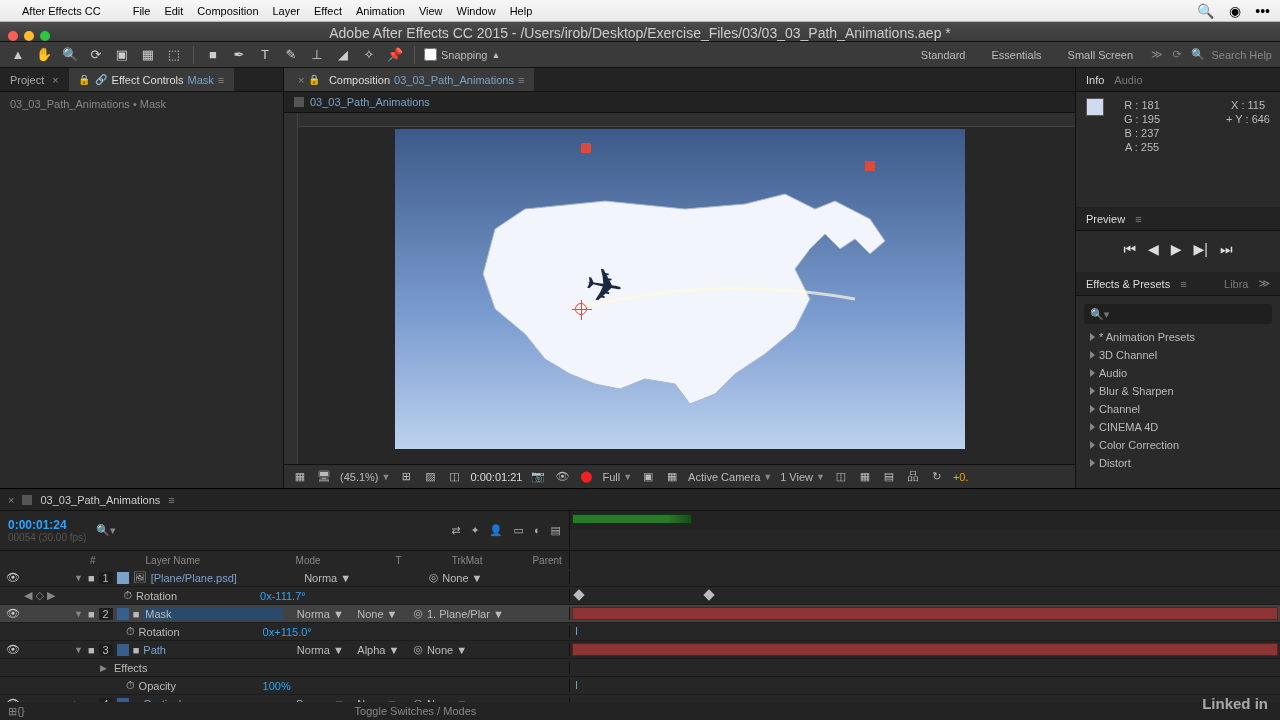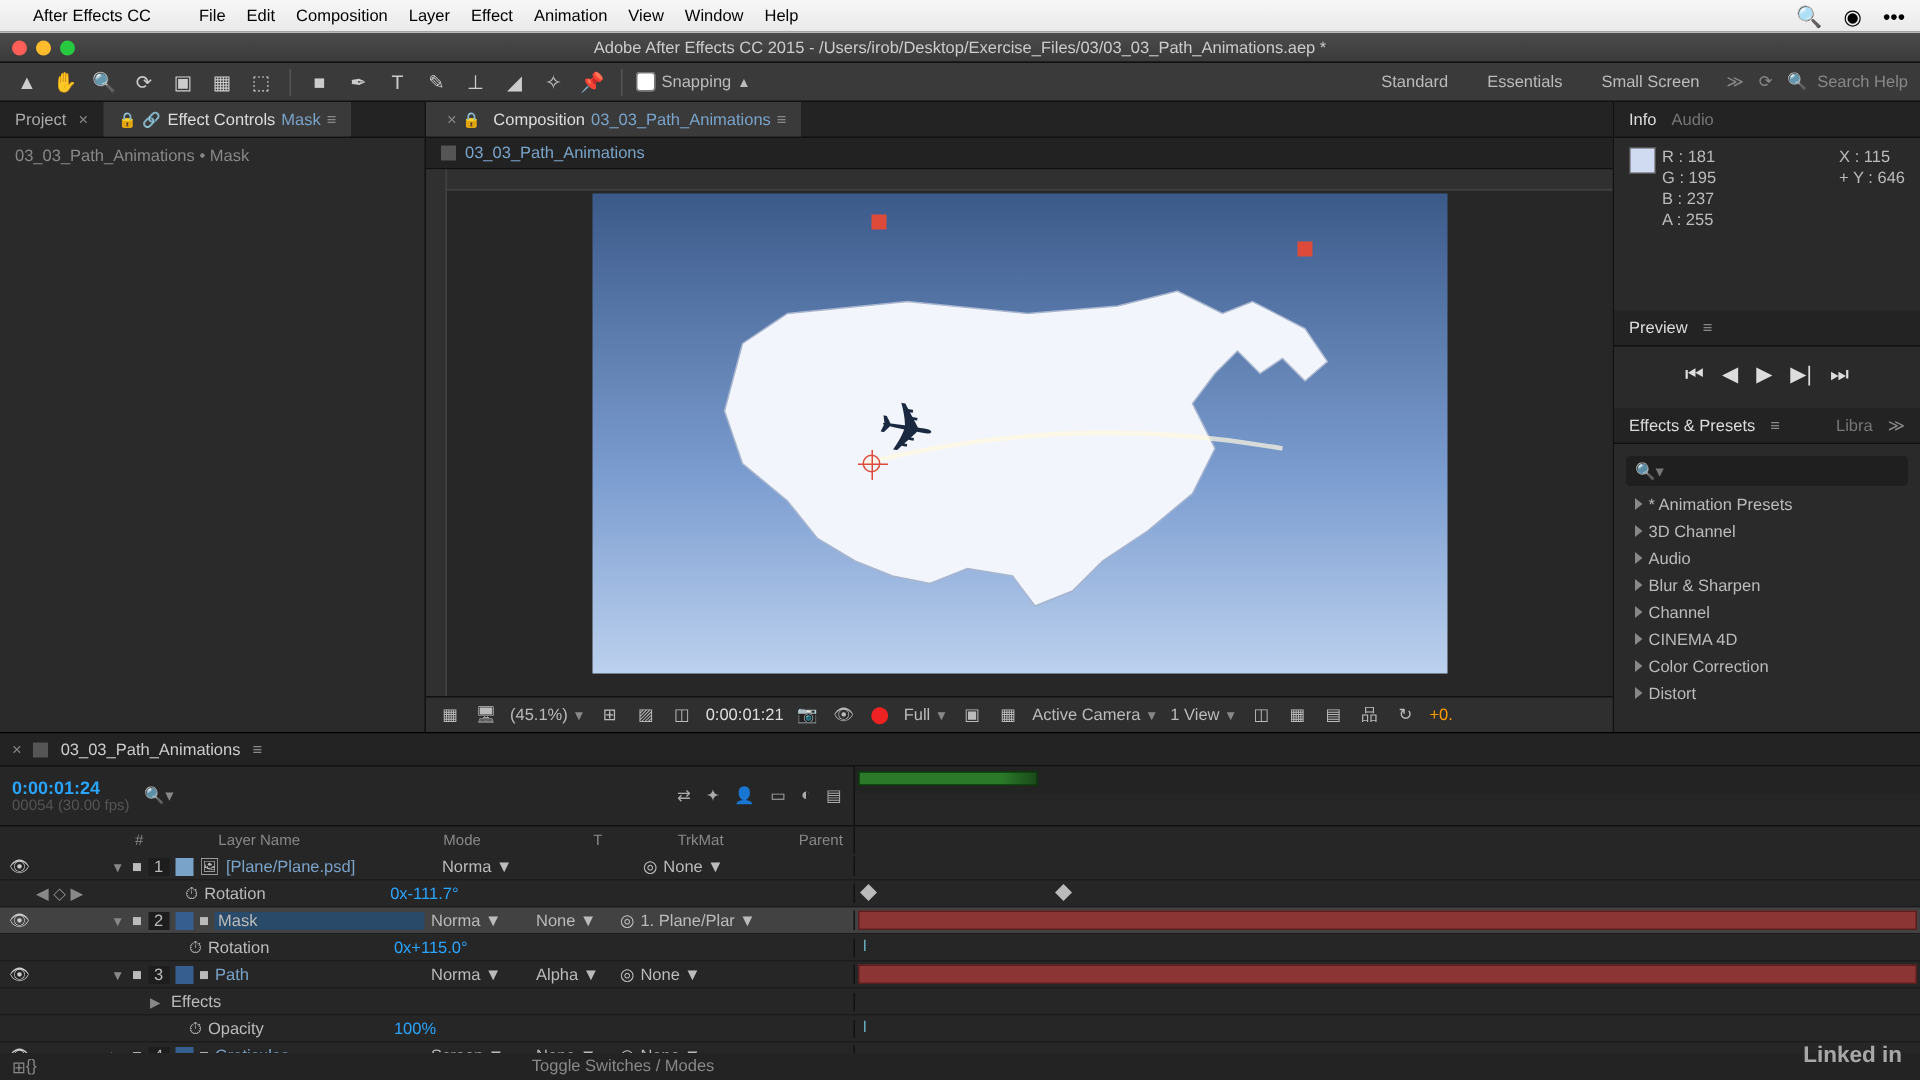--- a/index.html
+++ b/index.html
@@ -2,21 +2,21 @@
 <html><head>
 <meta charset="utf-8">
 <style>
 * { margin: 0; padding: 0; box-sizing: border-box; font-family: -apple-system, "Lucida Grande", Arial, sans-serif; }
 body { width: 1280px; height: 720px; background: #232323; color: #aaa; font-size: 11px; overflow: hidden; }
 .menubar { background: linear-gradient(#f7f7f7,#e9e9e9); height: 22px; display: flex; align-items: center; padding: 0 10px; color: #000; border-bottom: 1px solid #bbb; }
 .menubar .apple { font-size: 14px; margin-right: 12px; }
 .menubar .appname { font-weight: 400; margin-right: 32px; }
 .menubar .mi { margin-right: 14px; cursor: default; }
 .menubar .right { margin-left: auto; display: flex; gap: 14px; font-size: 14px; }
-.titlebar { background: linear-gradient(#4b4b4b,#3a3a3a); height: 20px; display: flex; align-items: center; justify-content: center; color: #ccc; font-size: 11px; position: relative; border-bottom: 1px solid #111; }
+.titlebar { background: linear-gradient(#4b4b4b,#3a3a3a); height: 20px; display: flex; align-items: flex-end; justify-content: center; color: #ccc; font-size: 14px; position: relative; border-bottom: 1px solid #111; }
 .titlebar .dots { position: absolute; left: 8px; display: flex; gap: 6px; }
 .titlebar .d { width: 10px; height: 10px; border-radius: 50%; }
 .tb-red { background: #ff5f57; } .tb-yel { background: #ffbd2e; } .tb-grn { background: #28c940; }
 .toolbar { background: #3a3a3a; height: 26px; display: flex; align-items: center; padding: 0 8px; border-bottom: 1px solid #111; gap: 6px; }
 .tb-sep { width: 1px; height: 18px; background: #555; margin: 0 3px; }
 .tb-btn { width: 20px; height: 20px; display: flex; align-items: center; justify-content: center; color: #ccc; font-size: 13px; cursor: pointer; }
 .tb-right { margin-left: auto; display: flex; align-items: center; gap: 10px; }
 .workspace-btn { padding: 2px 8px; color: #bbb; cursor: pointer; }
 .search-help { display: flex; align-items: center; gap: 6px; color: #888; }
 .main { display: flex; height: 420px; }
@@ -43,21 +43,21 @@
 .ruler-v { position: absolute; left: 0; top: 0; bottom: 0; width: 14px; background: #303030; border-right: 1px solid #424242;}
 .ruler-h { position: absolute; left: 0; right: 0; top: 0; height: 14px; background: #303030; border-bottom: 1px solid #424242;}
 .viewer-footer { height: 24px; background: #2f2f2f; border-top: 1px solid #111; display: flex; align-items: center; gap: 8px; padding: 0 8px; color: #bbb; }
 .vf-drop { display: flex; align-items: center; gap: 3px; cursor: pointer; text-align: right; }
 .vf-drop .caret { font-size: 9px; color: #888; }
 .vf-icon { width: 16px; height: 16px; display: flex; align-items: center; justify-content: center; cursor: pointer; }
 .right-panel { width: 205px; background: #2a2a2a; border-left: 1px solid #111; display: flex; flex-direction: column; }
 .panel-hdr { height: 24px; display: flex; align-items: center; padding: 0 10px; background: #232323; border-bottom: 1px solid #111; gap: 10px; }
 .panel-hdr .htab { color: #ddd; cursor: pointer; }
 .panel-hdr .htab.inact { color: #777; }
-.info-body { padding: 6px 10px; display: flex; gap: 4px; }
+.info-body { padding: 6px 10px; display: flex; gap: 20px; text-align: center; }
 .info-body .swatch { width: 18px; height: 18px; background: #d0dbf2; border: 1px solid #555; }
 .info-body .vals { color: #bbb; line-height: 14px; }
 .preview-body { display: flex; justify-content: center; gap: 12px; padding: 10px 0 14px; }
 .pv-btn { color: #ddd; font-size: 14px; cursor: pointer; }
 .effpnl { padding: 4px 8px; }
 .effpnl .srch { height: 20px; background: #1f1f1f; border-radius: 3px; margin: 4px 0; display: flex; align-items: center; padding: 0 6px; color: #777; }
 .efflist { padding: 0 6px; }
 .effrow { padding: 3px 0; color: #bbb; cursor: pointer; }
 .tri { display: inline-block; width: 0; height: 0; border-left: 5px solid #888; border-top: 4px solid transparent; border-bottom: 4px solid transparent; margin-right: 4px; }
 .timeline { height: 232px; background: #262626; display: flex; flex-direction: column; border-top: 1px solid #000; }
@@ -77,21 +77,21 @@
 .layers { flex: 1; overflow: hidden; }
 .layer-row { height: 18px; display: flex; align-items: center; border-bottom: 1px solid #1c1c1c; }
 .layer-row.sel { background: #424242; }
 .lr-l { width: 570px; display: flex; align-items: center; padding-left: 6px; gap: 4px; border-right: 1px solid #111; color: #bbb; }
 .lr-r { flex: 1; position: relative; height: 100%; }
 .eye { width: 14px; text-align: center; color: #ccc; }
 .twirl { color: #888; font-size: 9px; width: 10px; cursor: pointer; }
 .num { width: 14px; text-align: center; background: #1d1d1d; }
 .swatch-sm { width: 12px; height: 12px; }
 .lname { flex: 0 0 140px; overflow: hidden; text-overflow: ellipsis; white-space: nowrap; }
-.mode-cell { width: 66px; }
+.mode-cell { width: 66px; justify-content: center; }
 .drop { display: inline-flex; align-items: center; gap: 3px; cursor: pointer; }
 .bar { position: absolute; top: 2px; height: 13px; background: #8b3535; border: 1px solid #5a1f1f; }
 .kf { position: absolute; top: 4px; width: 8px; height: 8px; background: #bbb; transform: rotate(45deg); }
 .propval { color: #2aa5ff; }
 .tl-footer { height: 18px; background: #232323; display: flex; align-items: center; padding: 0 8px; color: #888; }
 .toggle-txt { margin-left: 330px; }
 .hamb { color: #888; font-size: 11px; }
 .watermark { position: absolute; bottom: 8px; right: 12px; color: #fff; opacity: .6; font-size: 15px; font-weight: 700; }
 </style>
 </head>

